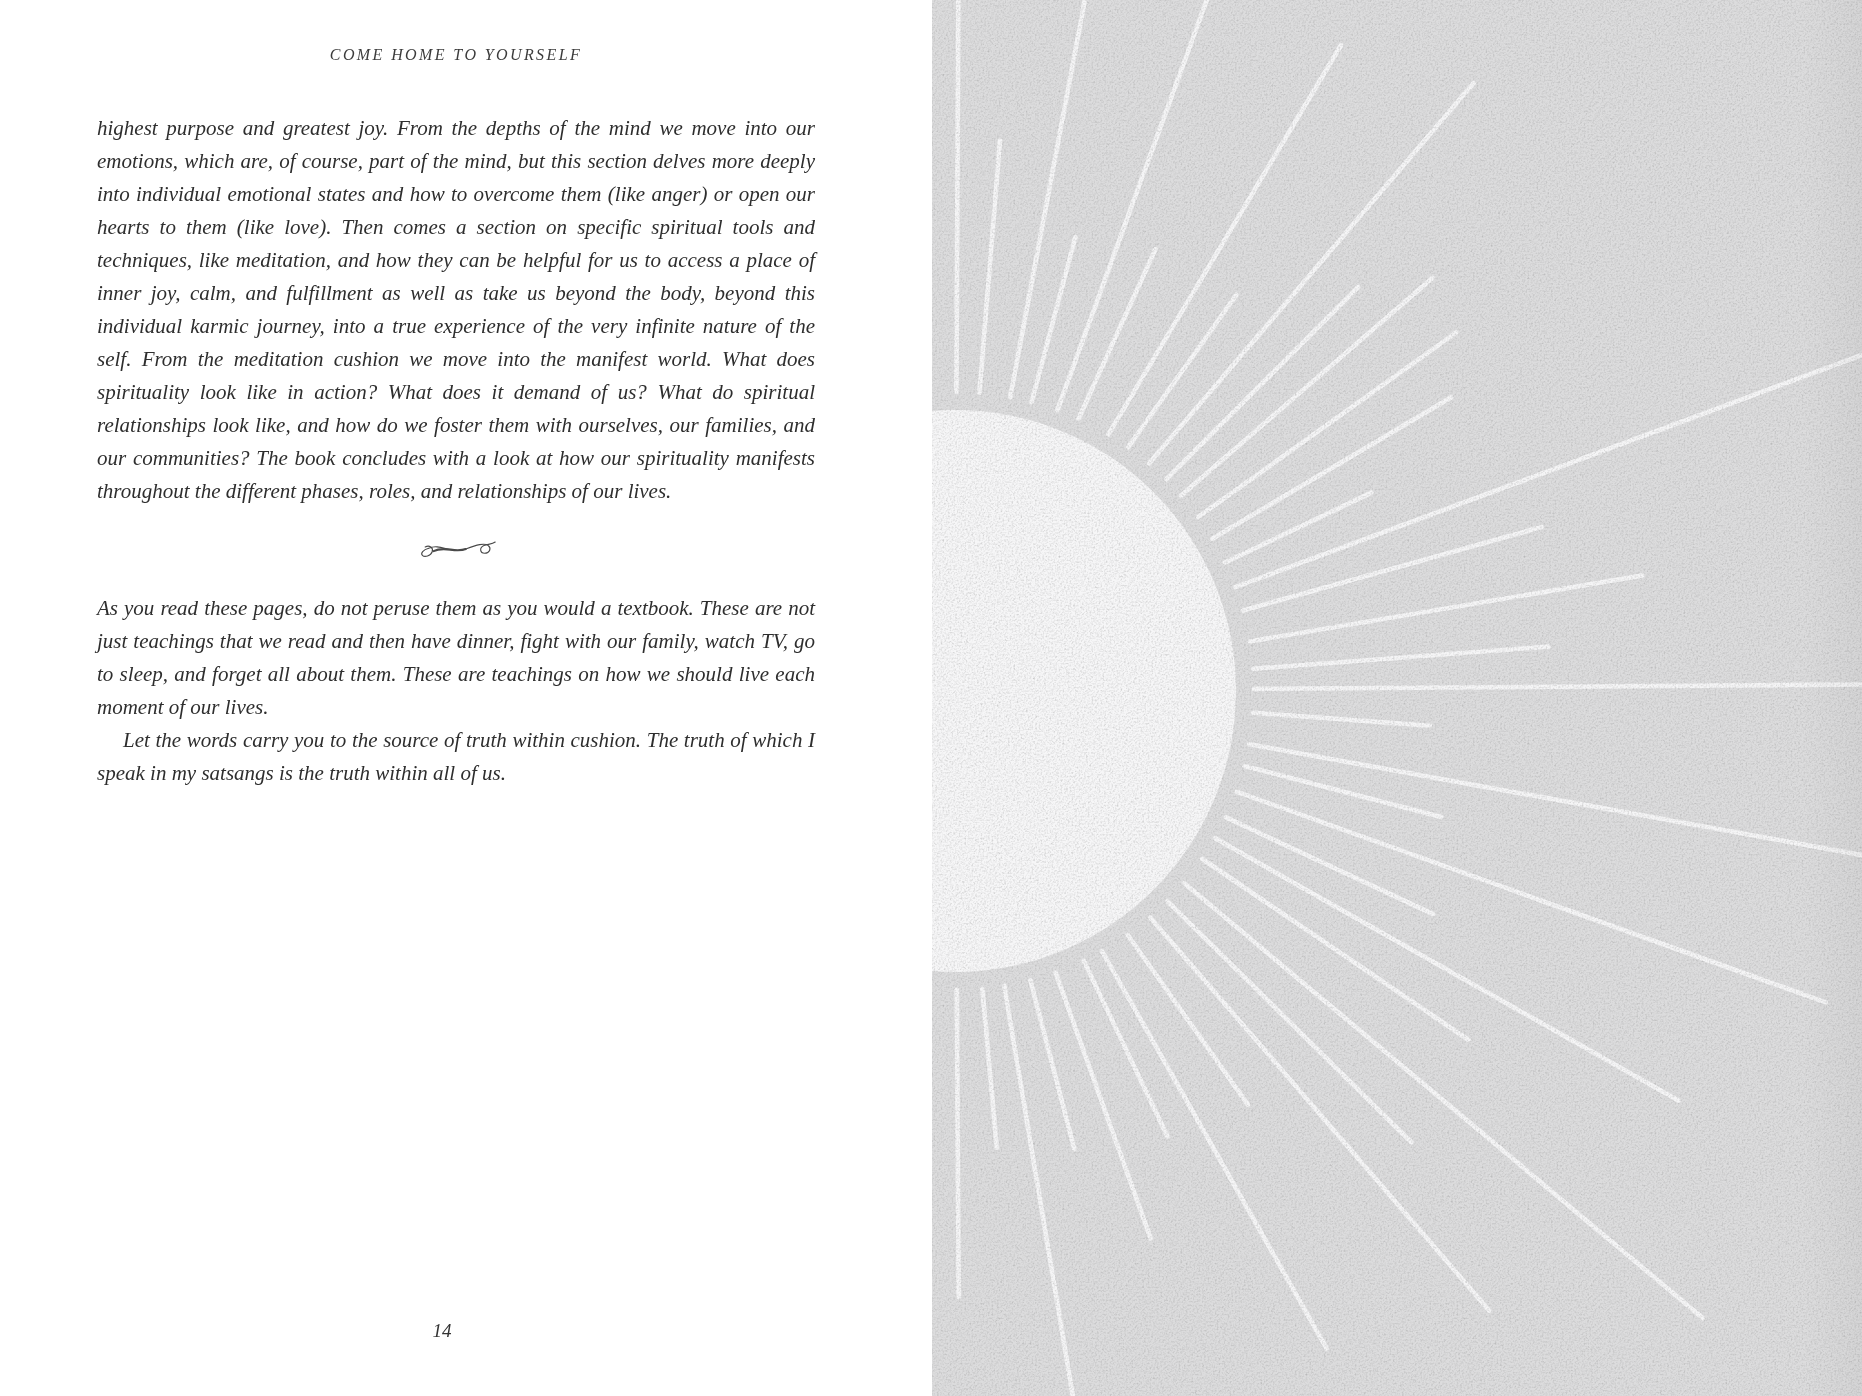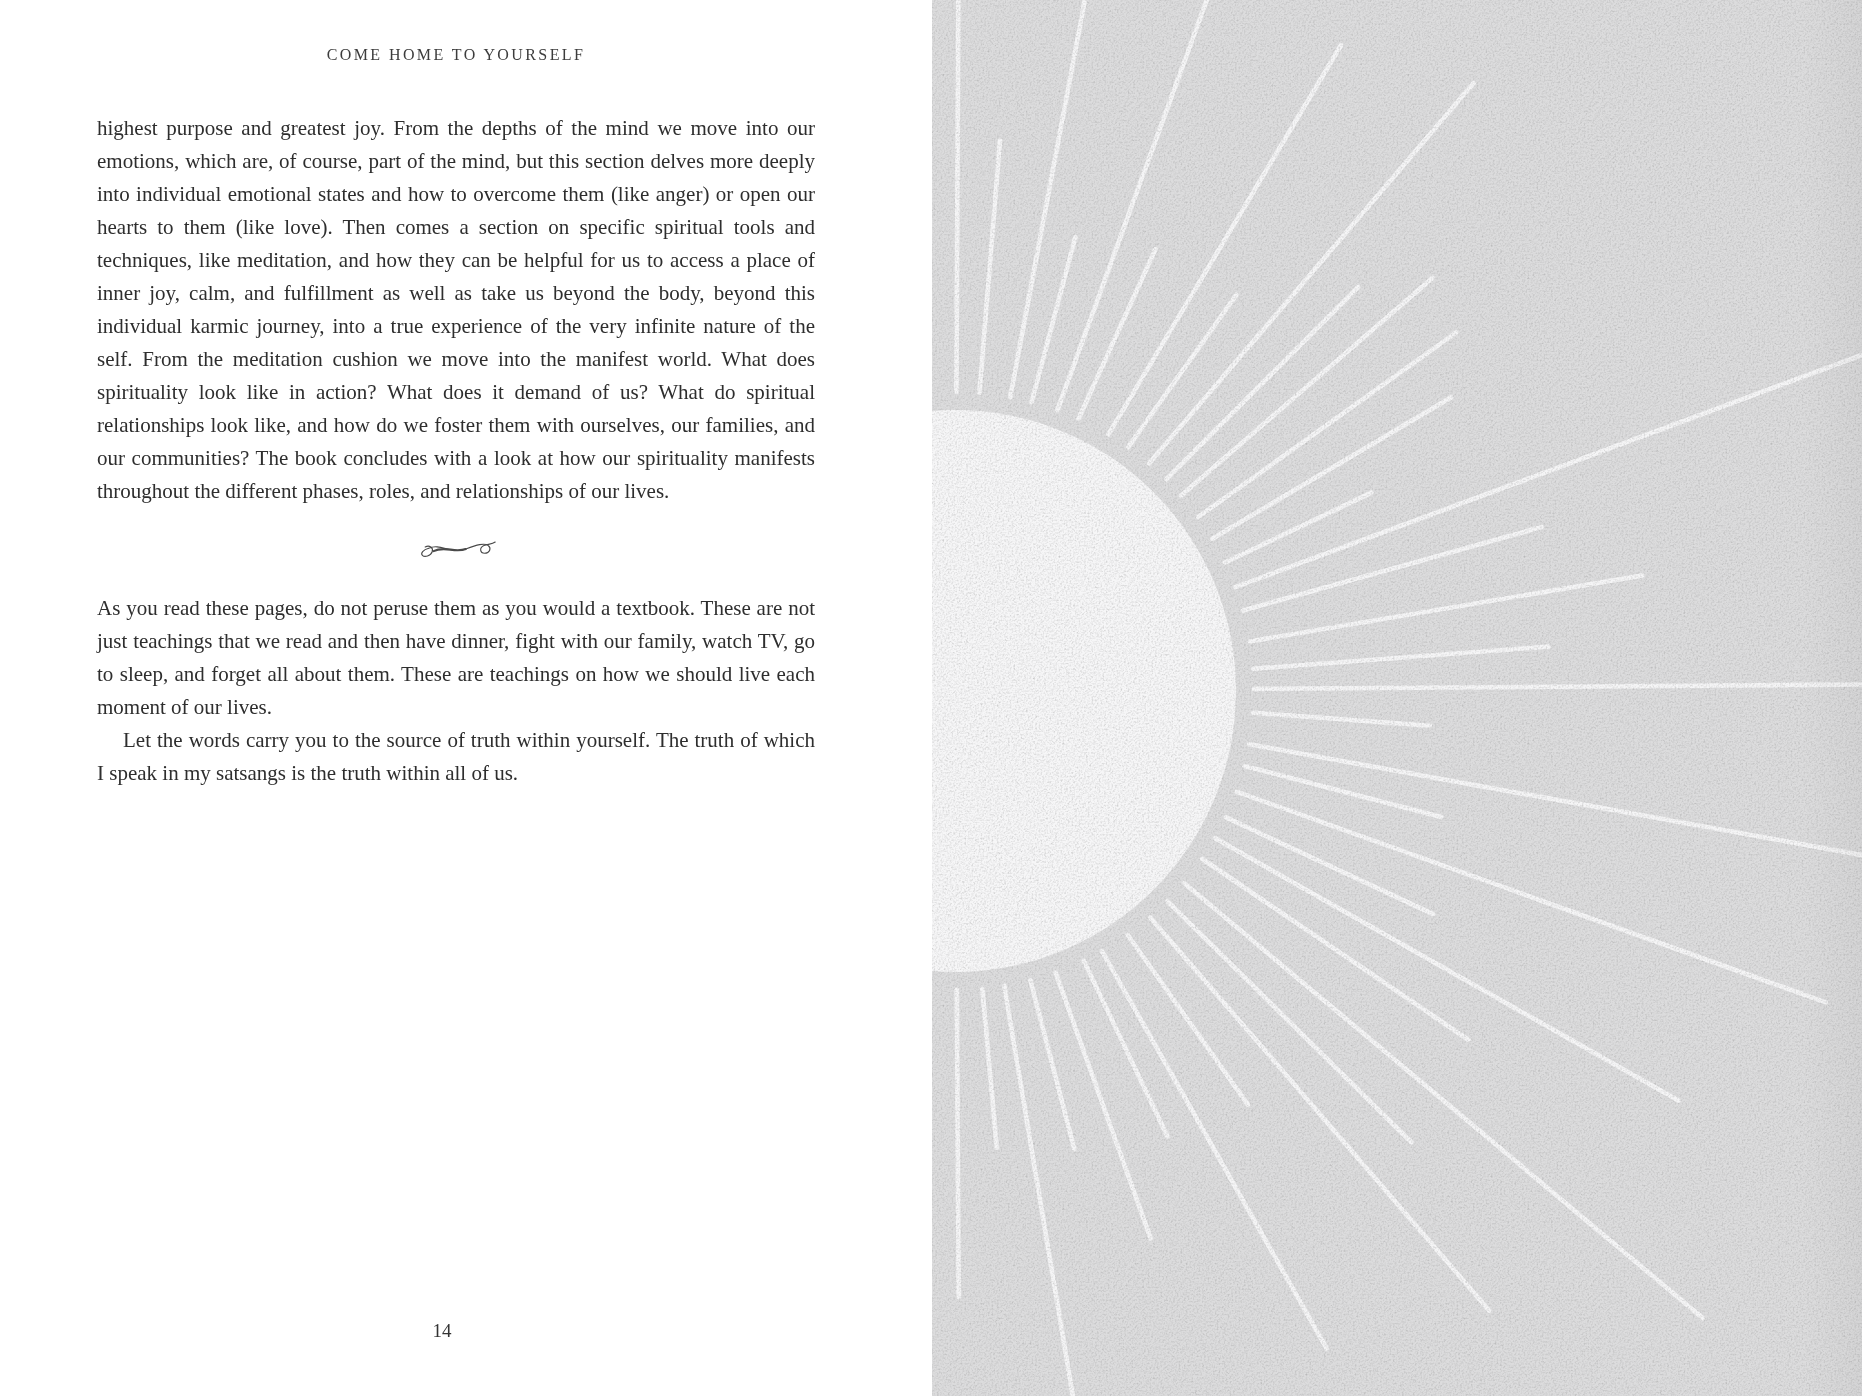--- a/index.html
+++ b/index.html
@@ -7,20 +7,21 @@
     padding: 0;
     background: #ffffff;
   }
   .spread {
     position: relative;
     width: 1862px;
     height: 1396px;
     background: #ffffff;
     overflow: hidden;
     font-family: "Liberation Serif", serif;
+    font-style: italic;
   }
   
   .left-page {
     position: absolute;
     left: 0; top: 0;
     width: 932px; height: 1396px;
     background: #ffffff;
   }
   .running-header {
     position: absolute;
@@ -96,21 +97,21 @@
           <g fill="none" stroke="#4a4a4a" stroke-linecap="round">
             <path stroke-width="1.6" d="M21 19 C13 21 9 26 12 29 C15 32 24 30 26 24 C28 18 22 14 16 17
                  M21 19 C38 11 52 28 74 20 C90 14 100 11 106 15 C111 19 108 26 101 26
                  C94 26 93 18 100 15 C106 13 112 13 116 10" stroke="#4a4a4a"></path>
             <path stroke-width="3" d="M28 23 C44 15 58 26 74 20" stroke="#4a4a4a"></path>
           </g>
         </svg>
       </div>
 
       <p>As you read these pages, do not peruse them as you would a textbook. These are not just teachings that we read and then have dinner, fight with our family, watch TV, go to sleep, and forget all about them. These are teachings on how we should live each moment of our lives.</p>
-      <p class="para-indent">Let the words carry you to the source of truth within yourself. The truth of which I speak in my satsangs is the truth within all of us.</p>
+      <p class="para-indent">Let the words carry you to the source of truth within cushion. The truth of which I speak in my satsangs is the truth within all of us.</p>
     </div>
 
     <div class="page-number">14</div>
   </div>
 
   <div class="right-page" style="background: rgb(220, 220, 221);">
     <svg class="sunburst" viewBox="0 0 930 1396" aria-hidden="true">
       <defs>
         <filter id="grain" x="0" y="0" width="100%" height="100%">
           <feTurbulence type="fractalNoise" baseFrequency="0.55" numOctaves="2" stitchTiles="stitch"></feTurbulence>

